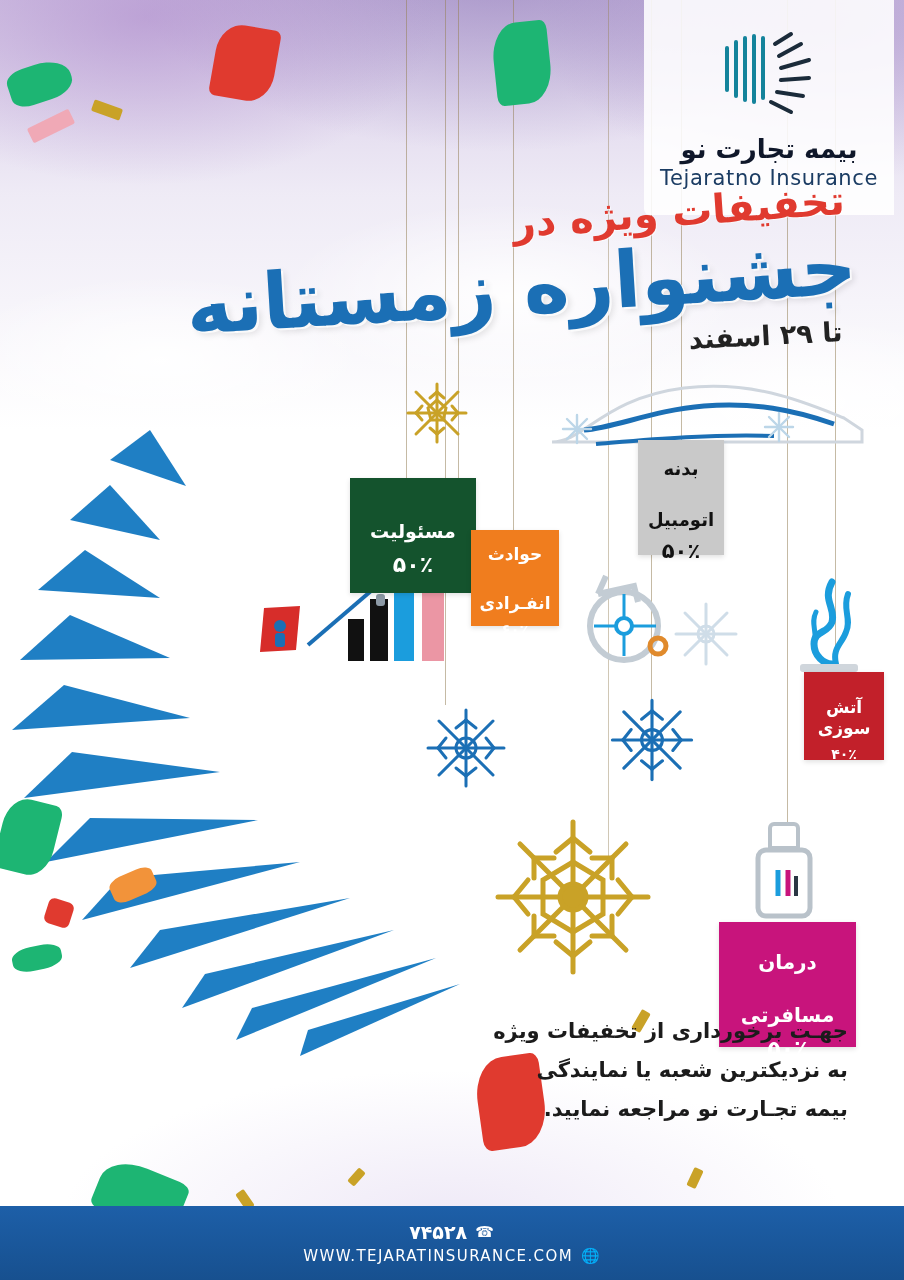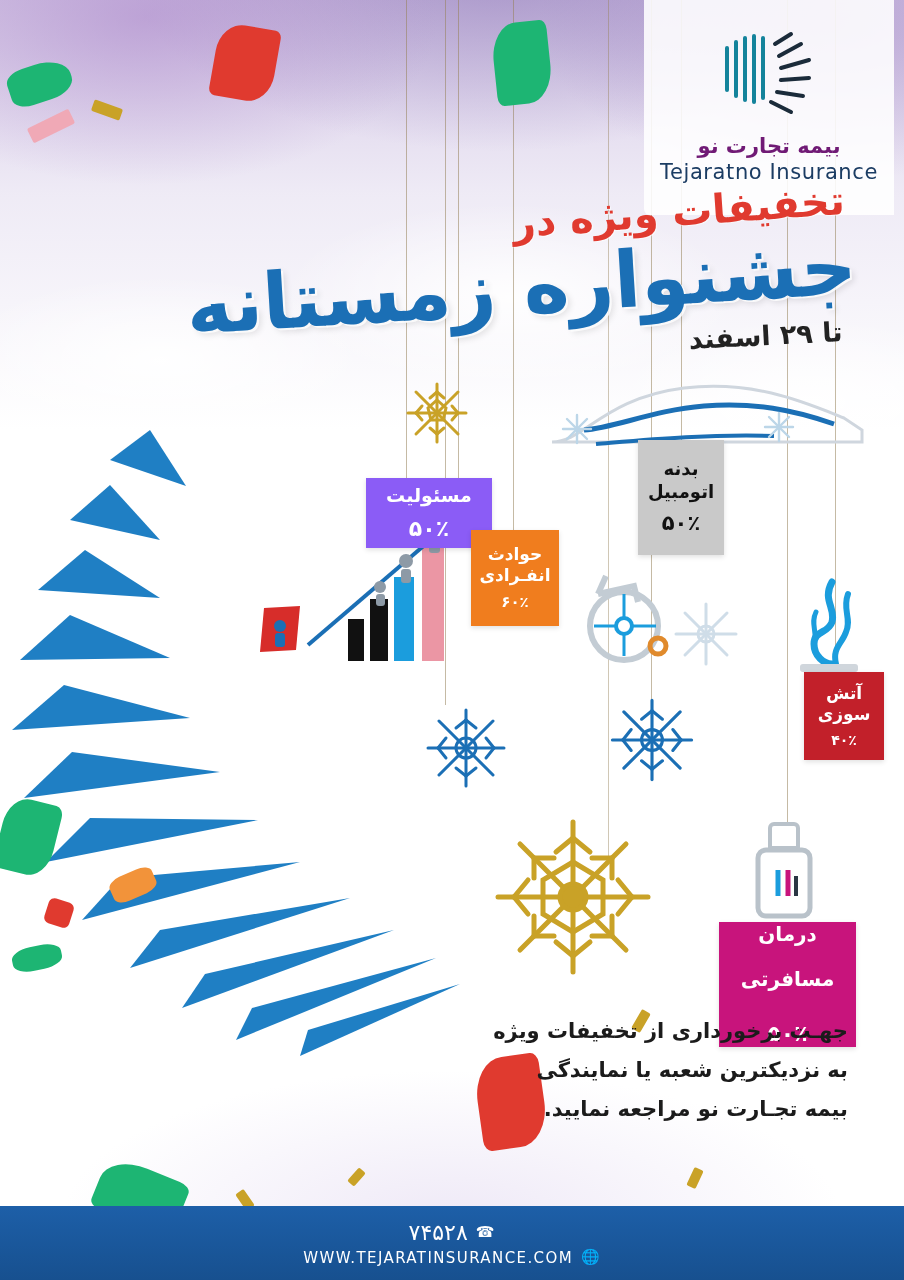--- a/index.html
+++ b/index.html
@@ -60,21 +60,21 @@
     justify-content: center;
     gap: 4px;
   }
   .footer-row {
     display: flex;
     align-items: center;
     justify-content: center;
     gap: 8px;
     letter-spacing: 1px;
   }
-  .footer-phone { font-size: 22px; font-weight: normal; text-align: center; }
+  .footer-phone { font-size: 19px; font-weight: bold; text-align: center; }
   .footer-site { font-size: 15px; letter-spacing: 1.4px; }
   .footer-ico { display: inline-block; line-height: 1; font-size: 15px; }
 
   
   .thread {
     position: absolute;
     top: 0;
     width: 1px;
     background: rgba(150,130,90,0.55);
   }
@@ -129,23 +129,23 @@
     background: rgba(255,255,255,0.88);
     border-bottom-left-radius: 6px;
     display: flex;
     flex-direction: column;
     align-items: center;
     justify-content: flex-start;
     padding-top: 18px;
     box-sizing: border-box;
   }
   .logo-fa {
-    font-size: 21px;
+    font-size: 26px;
     font-weight: bold;
-    color: #701a75;
+    color: #0f172a;
     margin-top: 6px;
     letter-spacing: 0px;
   }
   .logo-en {
     font-size: 21px;
     color: #1b3c63;
     letter-spacing: 0.6px;
     margin-top: 2px;
   }
 
@@ -156,24 +156,24 @@
     display: flex;
     flex-direction: column;
     align-items: center;
     justify-content: center;
     text-align: center;
     color: #ffffff;
     font-weight: bold;
     line-height: 1.25;
     box-shadow: 0 2px 5px rgba(0,0,0,0.12);
   }
-  .tag .t-label { font-size: 19px; }
+  .tag .t-label { font-size: 19px; margin-top: 28px; }
   .tag .t-pct { font-size: 22px; margin-top: 7px; }
 
-  .tag-responsibility { right: 412px; top: 478px; width: 126px; height: 70px; background: #8b5cf6; }
+  .tag-responsibility { right: 428px; top: 478px; width: 126px; height: 115px; background: #14532d; }
   .tag-responsibility .t-label { color: #ffffff; }
 
   .tag-accidents { right: 345px; top: 530px; width: 88px; height: 96px; background: #f07d1e; }
   .tag-accidents .t-label { font-size: 17px; }
   .tag-accidents .t-pct { font-size: 15px; }
 
   .tag-carbody { right: 180px; top: 440px; width: 86px; height: 115px; background: #c9c9c9; color: #1a1a1a; }
   .tag-carbody .t-label { font-size: 18px; color:#111; }
   .tag-carbody .t-pct { font-size: 21px; color:#111; }
 

